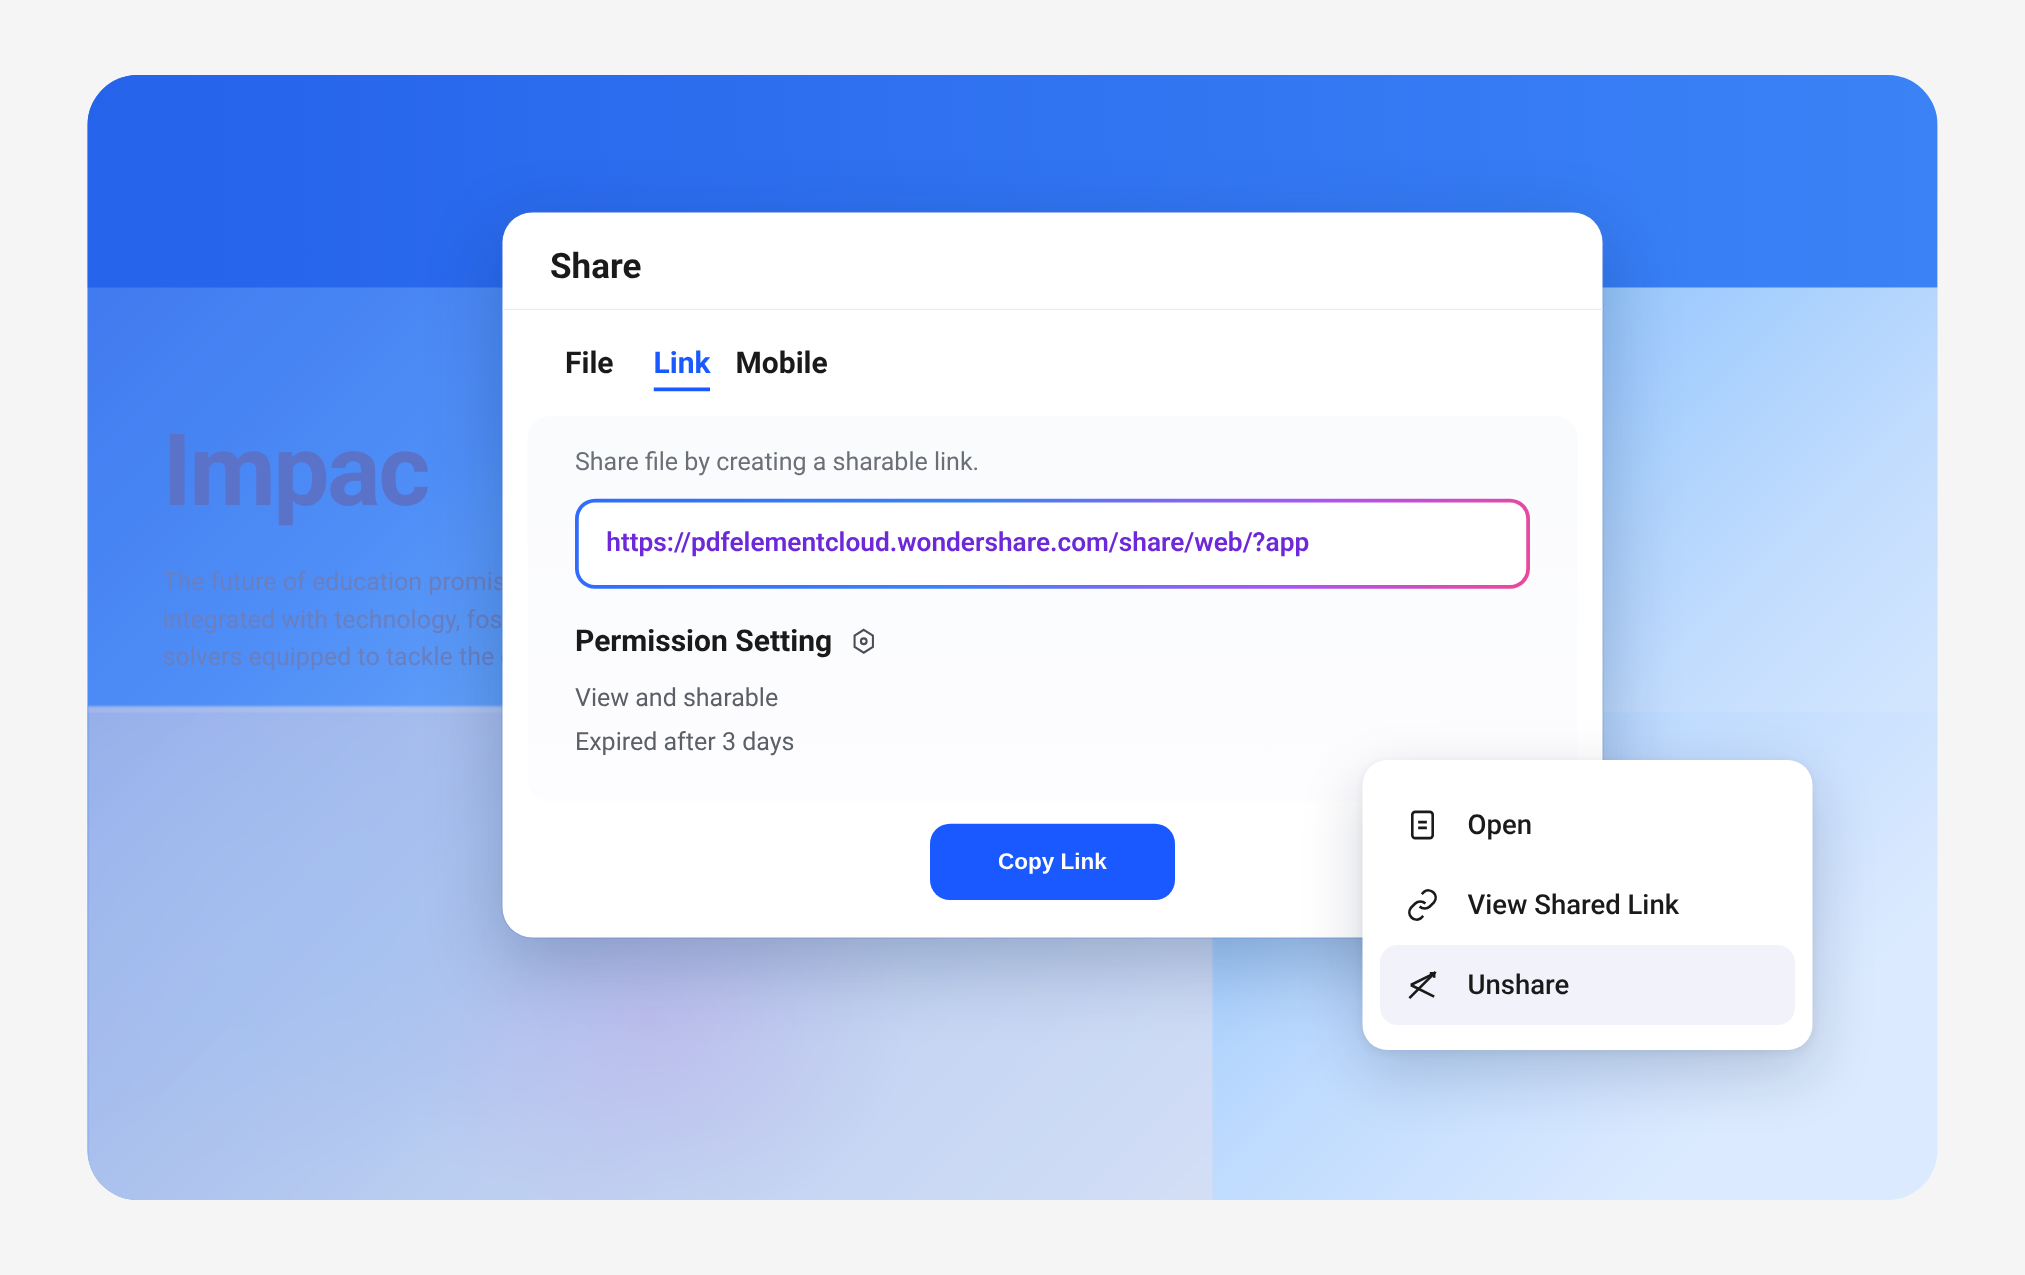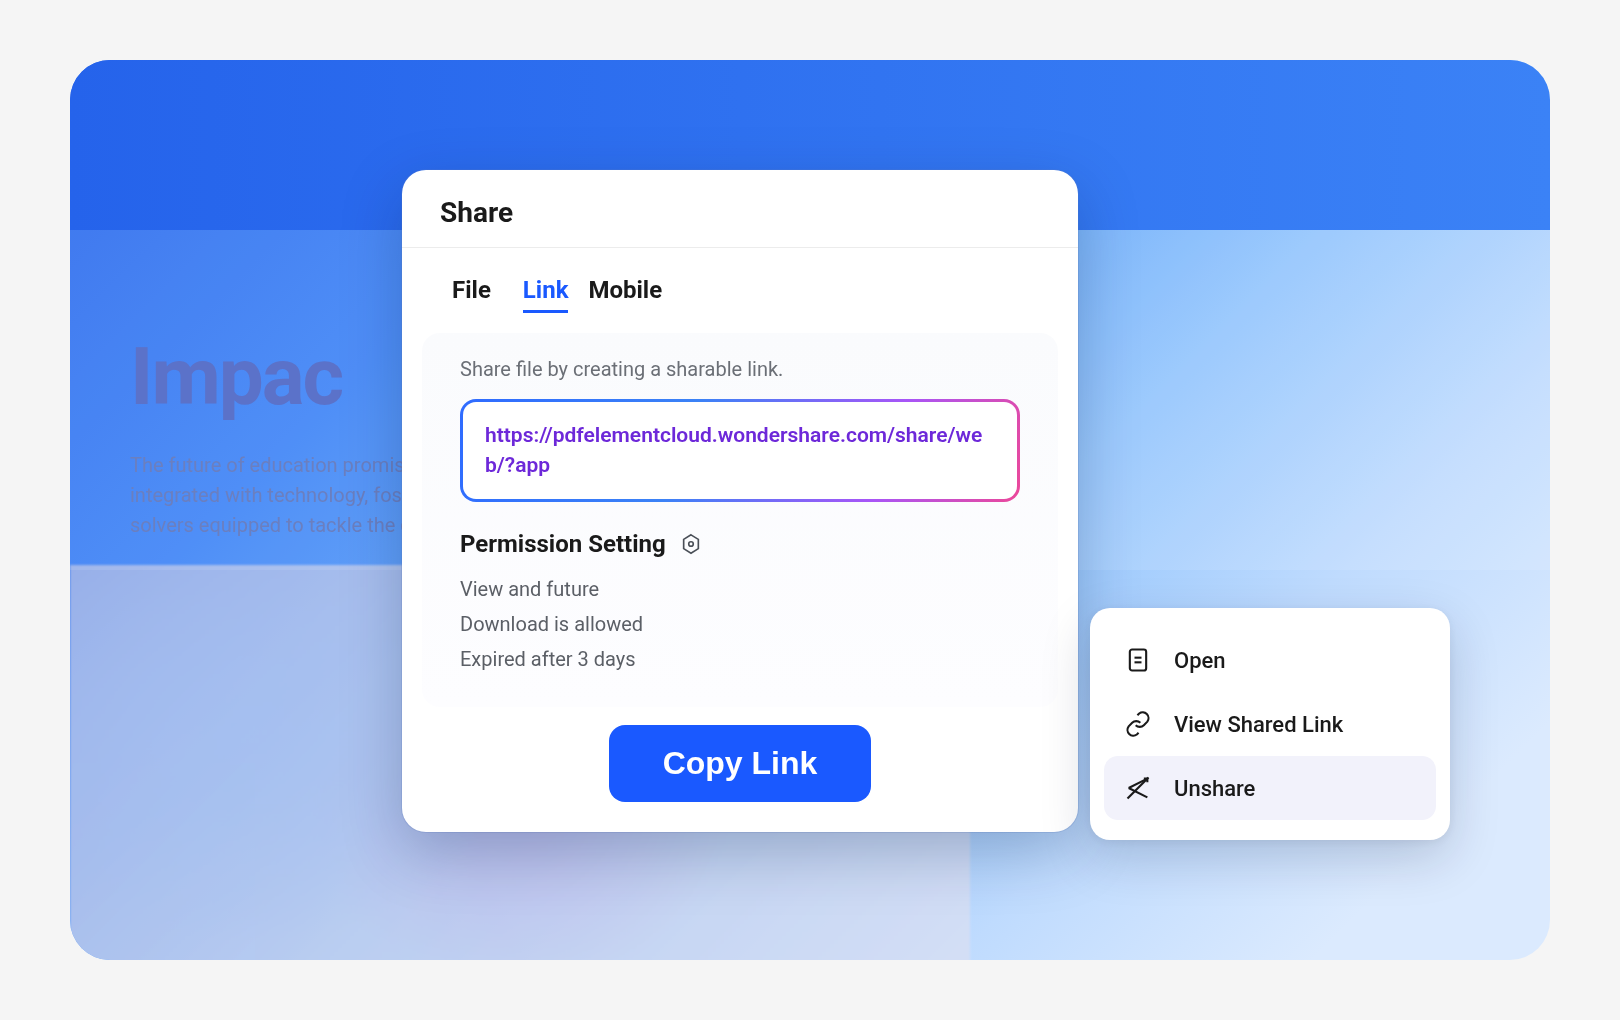--- a/index.html
+++ b/index.html
@@ -61,21 +61,21 @@
         radial-gradient(ellipse 400px 300px at 20% 40%, rgba(180, 200, 240, 0.8), transparent 70%),
         radial-gradient(ellipse 300px 250px at 50% 60%, rgba(200, 180, 230, 0.6), transparent 70%),
         linear-gradient(135deg, #a8b8e8 0%, #c8d4f0 50%, #d8e0f5 100%);
       filter: blur(1px);
       opacity: 0.85;
     }
     .dialog {
       position: absolute;
       top: 110px;
       left: 332px;
-      width: 676px;
+      width: 880px;
       background: #fff;
       border-radius: 24px;
       box-shadow: 0 20px 60px rgba(0,30,80,0.25), 0 0 0 1px rgba(100,130,200,0.2);
     }
     .dialog-header {
       padding: 26px 38px 18px;
       border-bottom: 1px solid #ececec;
     }
     .dialog-title {
       font-size: 28px;
@@ -146,21 +146,21 @@
     .perm-line {
       font-size: 20px;
       color: #5b5f66;
       line-height: 1.75;
     }
     .copy-btn {
       display: block;
       margin: 18px auto 30px;
       background: #1a59ff;
       color: #fff;
-      font-size: 32px;
+      font-size: 18px;
       font-weight: 700;
       border: none;
       border-radius: 16px;
       padding: 20px 54px;
       cursor: pointer;
     }
     .ctxmenu {
       position: absolute;
       top: 548px;
       right: 100px;
@@ -224,22 +224,21 @@
         <div class="link-inner">https://pdfelementcloud.wondershare.com/share/web/?app</div>
       </div>
 
       <div class="perm-header">
         <div class="perm-title">Permission Setting</div>
         <svg class="perm-icon" viewBox="0 0 24 24" fill="none" stroke="currentColor" stroke-width="1.8">
           <path d="M12 2 L20 7 L20 17 L12 22 L4 17 L4 7 Z"></path>
           <circle cx="12" cy="12" r="2.5"></circle>
         </svg>
       </div>
-      <div class="perm-line">View and future</div>
-      <div class="perm-line">Download is allowed</div>
+      <div class="perm-line">View and sharable</div>
       <div class="perm-line">Expired after 3 days</div>
     </div>
 
     <button class="copy-btn">Copy Link</button>
   </div>
 
   <div class="ctxmenu">
     <div class="ctx-item">
       <svg class="ctx-icon" viewBox="0 0 24 24" fill="none" stroke="currentColor" stroke-width="1.8">
         <rect x="5" y="3" width="14" height="18" rx="2"></rect>

